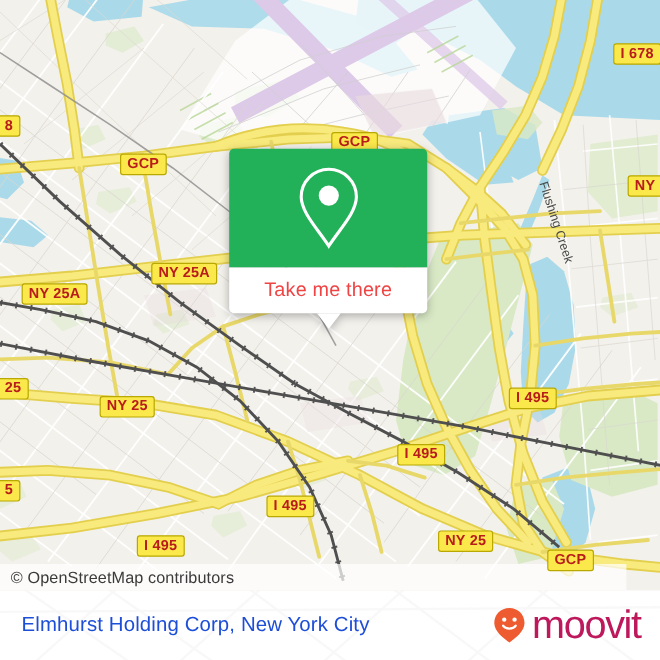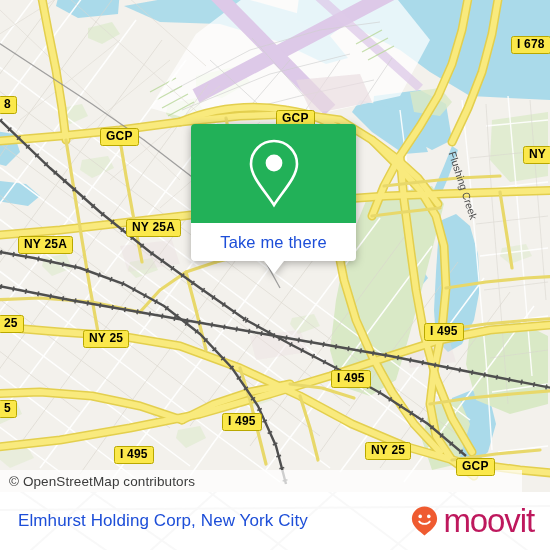--- a/index.html
+++ b/index.html
@@ -34,21 +34,21 @@
   #popup .body{
     background:#22b158;border-radius:4px 4px 0 0;
     height:99px;display:flex;align-items:center;justify-content:center;
   }
   #popup .foot{
     background:#ffffff;border-radius:0 0 4px 4px;
     height:38px;display:flex;align-items:center;justify-content:center;
     position:relative;
   }
   #popup .foot span{
-    font-size:16.5px;color:#1d4ed8;letter-spacing:.15px;
+    font-size:16.5px;color:#ef4444;letter-spacing:.15px;
   }
   #popup .tail{
     position:absolute;left:50%;margin-left:-10px;top:100%;
     width:0;height:0;border-left:10px solid transparent;
     border-right:10px solid transparent;border-top:13px solid #ffffff;
   }
 
   
   #bottombar{
     position:absolute;left:0;top:492px;width:550px;height:58px;
@@ -63,21 +63,21 @@
     position:relative;font-size:17px;color:#1d4ed8;padding-left:18px;
     letter-spacing:.1px;z-index:2;white-space:nowrap;
   }
   #brand{position:relative;display:flex;align-items:center;padding-right:16px;z-index:2;}
   #brand .pin{width:27px;height:30px;margin-right:5px;}
   #brand .word{font-size:33px;color:#be185d;letter-spacing:-1.1px;font-weight:400;}
 
   
   .shield{
     position:absolute;background:#fbe84b;border:1.6px solid #b9a800;
-    border-radius:2.5px;color:#000000;font-size:12px;font-weight:bold;
+    border-radius:2.5px;color:#b91c1c;font-size:12px;font-weight:bold;
     padding:1px 5px 2px 5px;line-height:13px;white-space:nowrap;
     letter-spacing:.2px;z-index:20;
     font-family:"Liberation Sans",sans-serif;
   }
   .maplabel{
     position:absolute;color:#4a4a4a;font-size:10.5px;z-index:19;
     white-space:nowrap;font-family:"Liberation Sans",sans-serif;
   }
 </style>
 </head>

